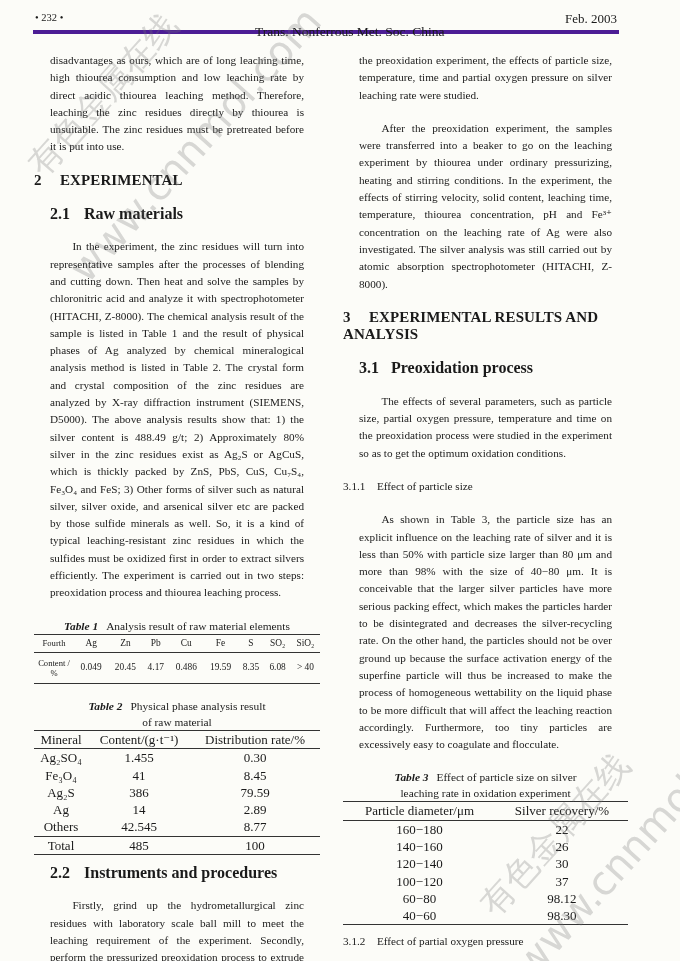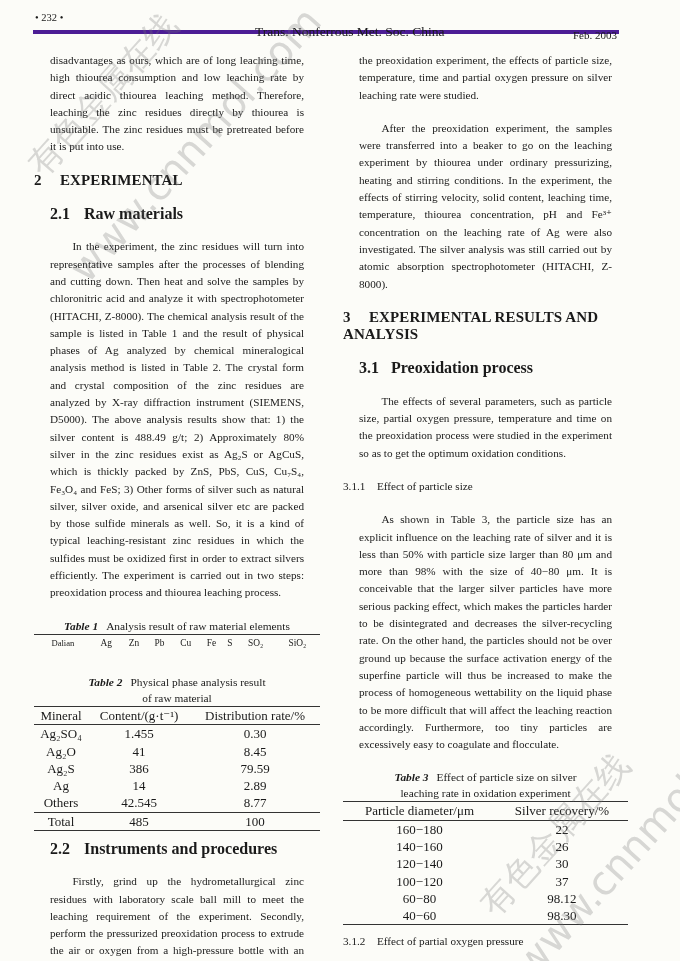--- a/index.html
+++ b/index.html
@@ -10,21 +10,21 @@
     color: #1a1a1a;
     position: relative;
   }
   .header {
     position: absolute; left: 33px; top: 8px; width: 586px; height: 22px;
     border-bottom: 4px solid #4c1d95;
     font-size: 12.5px;
   }
   .header .pg { position: absolute; left: 2px; top: 4px; font-size: 10.5px; }
   .header .journal { position: absolute; left: 222px; top: 16px; font-size: 13.5px; }
-  .header .date { position: absolute; right: 2px; top: 21px; font-size: 11px; }
+  .header .date { position: absolute; right: 2px; top: 3px; font-size: 13px; }
 
   .col { position: absolute; top: 36px; width: 286px; font-size: 11.2px; line-height: 17.3px; }
   .col.left { left: 34px; }
   .col.right { left: 343px; width: 285px; }
   .p { text-align: justify; margin: 16px; }
   .p.indent { text-indent: 2em; }
   .h2 { font-weight: bold; font-size: 15px; margin: 13px 0 14px 0; letter-spacing: 0.1px; }
   .h3 { font-weight: bold; font-size: 16px; margin: 16px; }
   .h4 { margin: 0; font-size: 11.2px; }
   .num { display: inline-block; width: 26px; }
@@ -71,50 +71,61 @@
   <div class="h3">
     <span class="num" style="width:34px">2.1</span><span>Raw materials</span>
   </div>
   <p class="p indent"><span>In the experiment, the zinc residues will turn into representative samples after the processes of blending and cutting down. Then heat and solve the samples by chloronitric acid and analyze it with spectrophotometer (HITACHI, Z-8000). The chemical analysis result of the sample is listed in Table 1 and the result of physical phases of Ag analyzed by chemical mineralogical analysis method is listed in Table 2. The crystal form and crystal composition of the zinc residues are analyzed by X-ray diffraction instrument (SIEMENS, D5000). The above analysis results show that: 1) the silver content is 488.49 g/t; 2) Approximately 80% silver in the zinc residues exist as </span><span>Ag₂S or AgCuS, which is thickly packed by ZnS, PbS, CuS, Cu₇S₄, Fe₃O₄ and FeS; 3) Other forms of silver such as natural silver, silver oxide, and arsenical silver etc are packed by those sulfide minerals as well. So, it is a kind of typical leaching-resistant zinc residues in which the sulfides must be oxidized first in order to extract silvers efficiently. The experiment is carried out in two steps: preoxidation process and thiourea leaching process.</span></p>
 
   <div style="margin-top:2px;">
     <p class="tcap"><b>Table 1</b><span>Analysis result of raw material elements</span></p>
     <table class="t1">
       <tbody>
           <tr class="rule-top">
-        <th class="lab">Dalian</th>
+        <th class="lab">Fourth</th>
         <th>Ag</th>
         <th>Zn</th>
         <th>Pb</th>
         <th>Cu</th>
         <th>Fe</th>
         <th>S</th>
         <th>SO₂</th>
         <th>SiO₂</th>
       </tr>
+      <tr class="rule-mid rule-bot">
+        <td class="lab" style="width:40px">Content / %</td>
+        <td>0.049</td>
+        <td>20.45</td>
+        <td>4.17</td>
+        <td>0.486</td>
+        <td>19.59</td>
+        <td>8.35</td>
+        <td>6.08</td>
+        <td>&gt; 40</td>
+      </tr>
     </tbody>
       </table>
   </div>
 
-  <div style="margin-top:22px;">
+  <div style="margin-top:14px;">
     <p class="tcap"><b>Table 2</b><span>Physical phase analysis result</span><br><span>of raw material</span></p>
     <table class="t2">
       <tbody>
           <tr class="rule-top">
         <th>Mineral</th>
         <th>Content/(g·t⁻¹)</th>
         <th>Distribution rate/%</th>
       </tr>
       <tr class="rule-mid">
         <td>Ag₂SO₄</td>
         <td>1.455</td>
         <td>0.30</td>
       </tr>
       <tr>
-        <td>Ag₂O</td>
+        <td>Fe₃O₄</td>
         <td>41</td>
         <td>8.45</td>
       </tr>
       <tr>
         <td>Ag₂S</td>
         <td>386</td>
         <td>79.59</td>
       </tr>
       <tr>
         <td>Ag</td>

